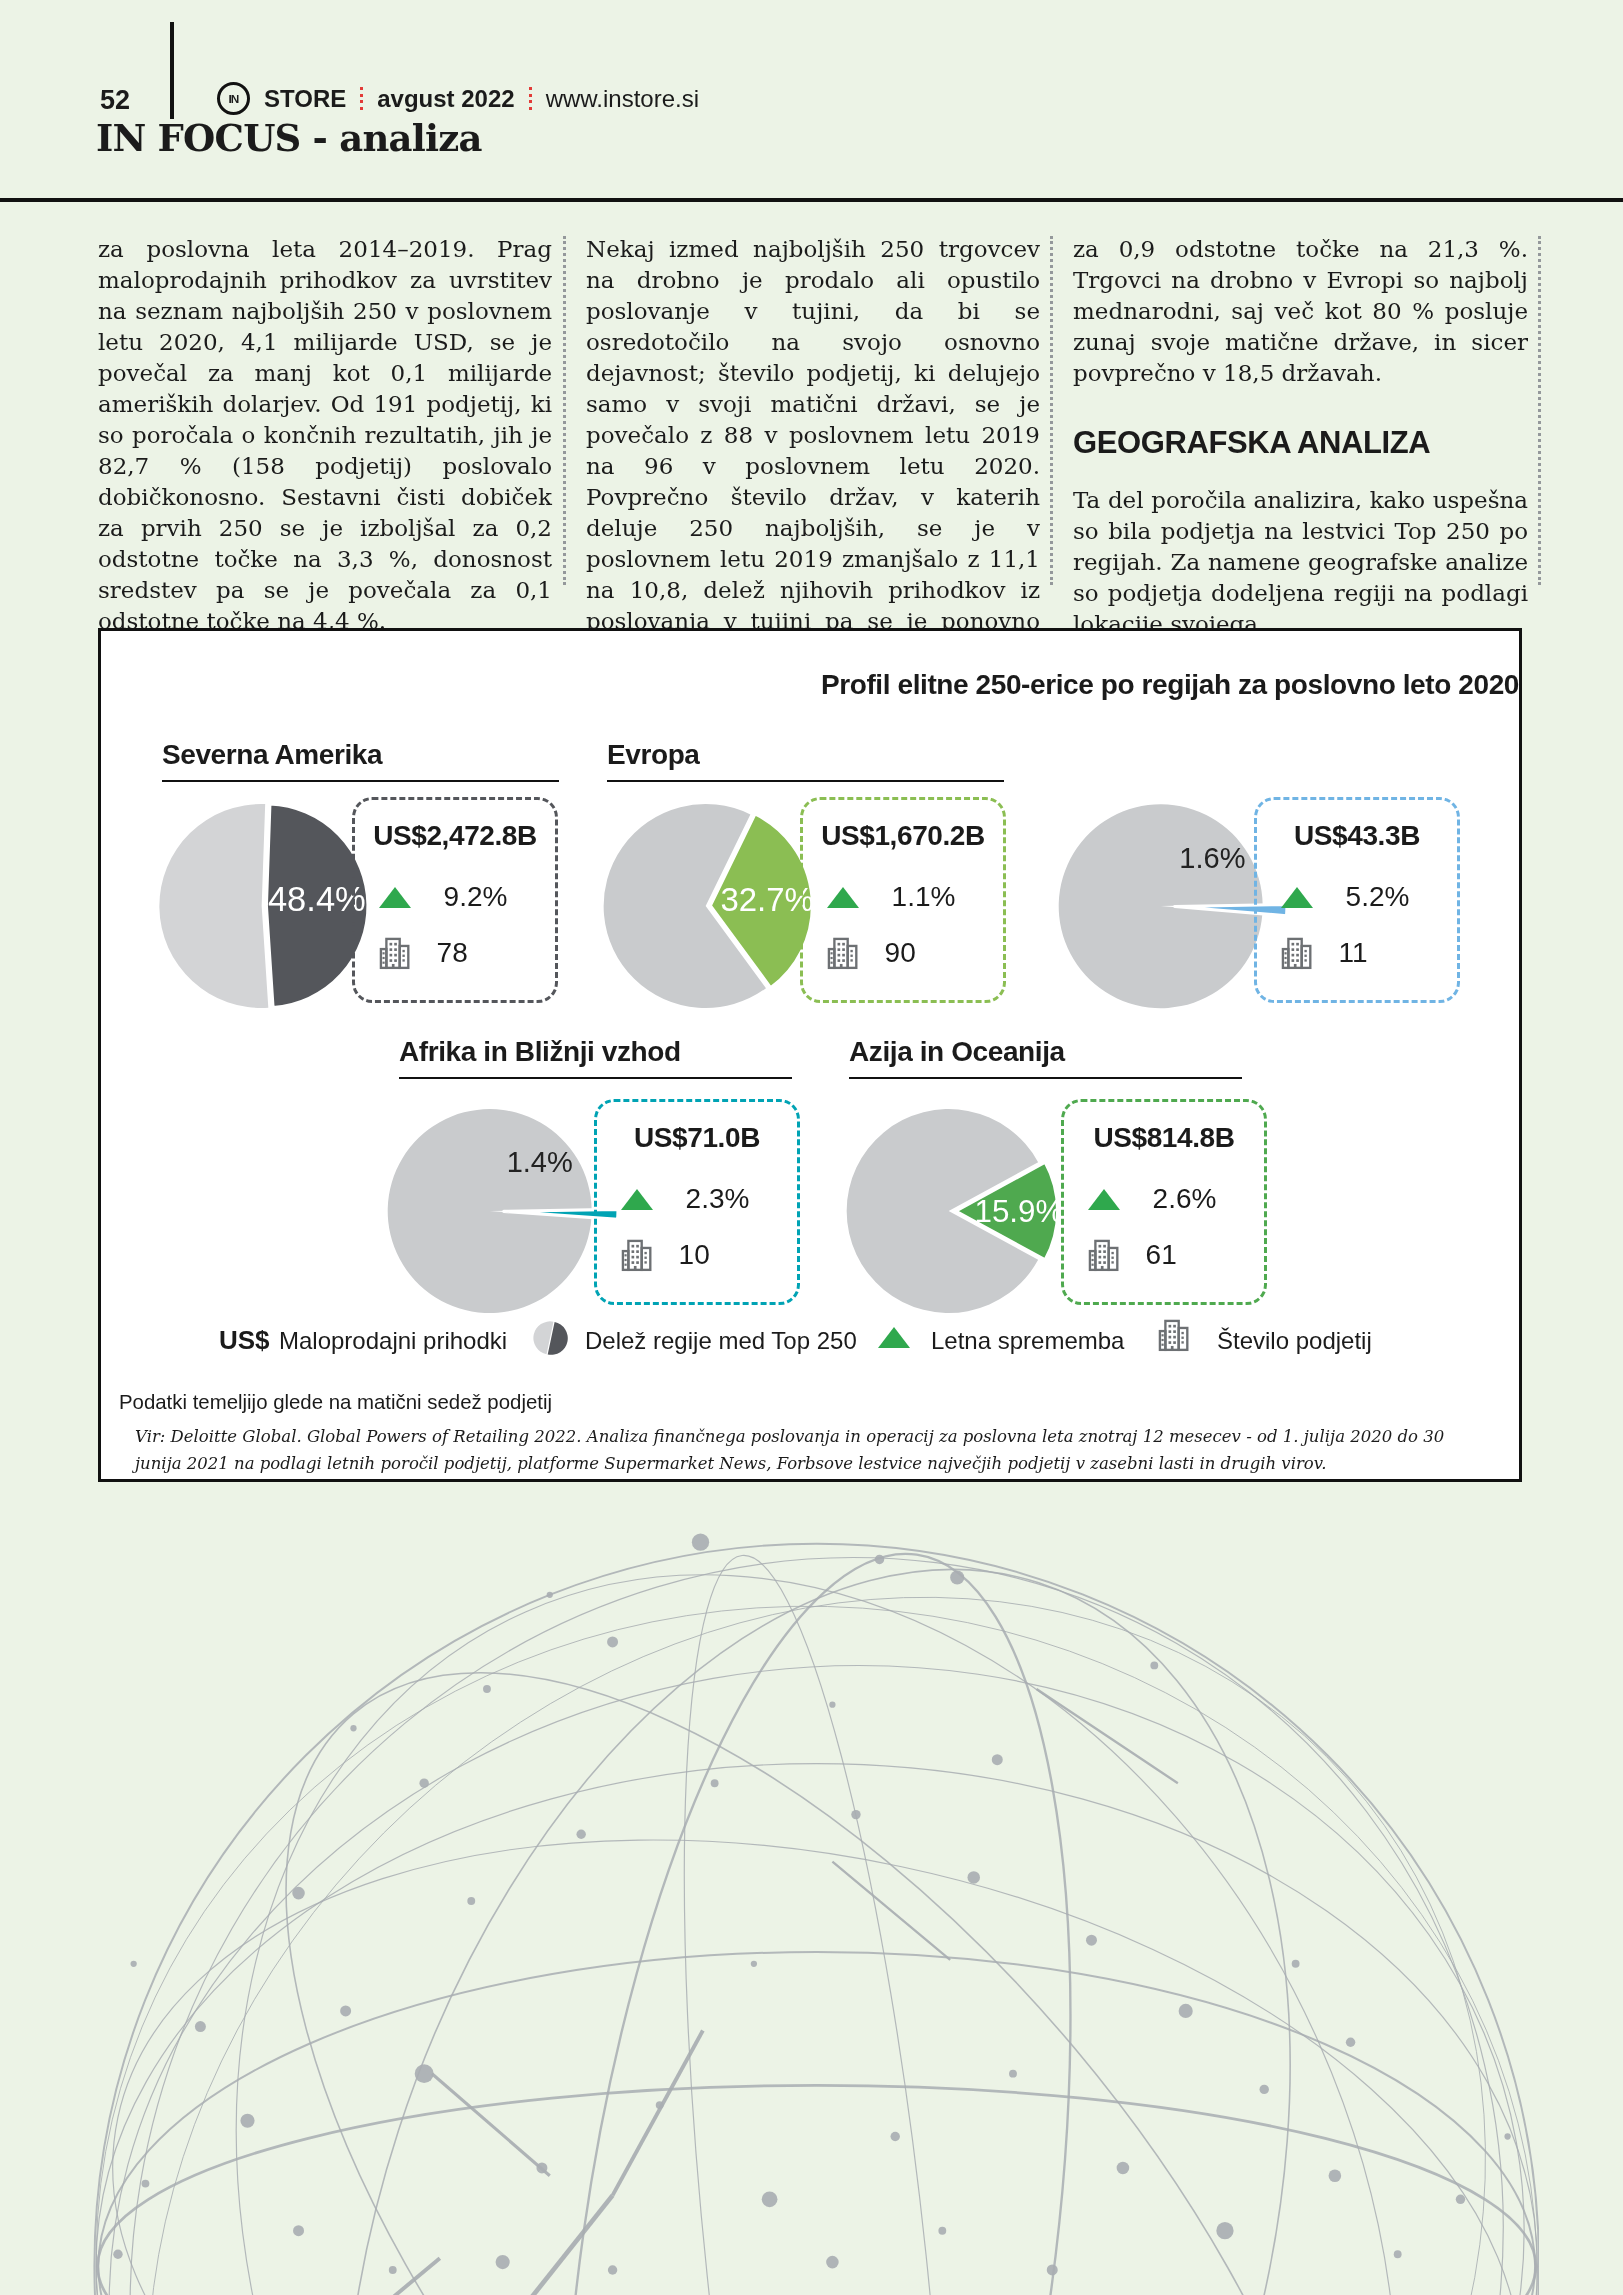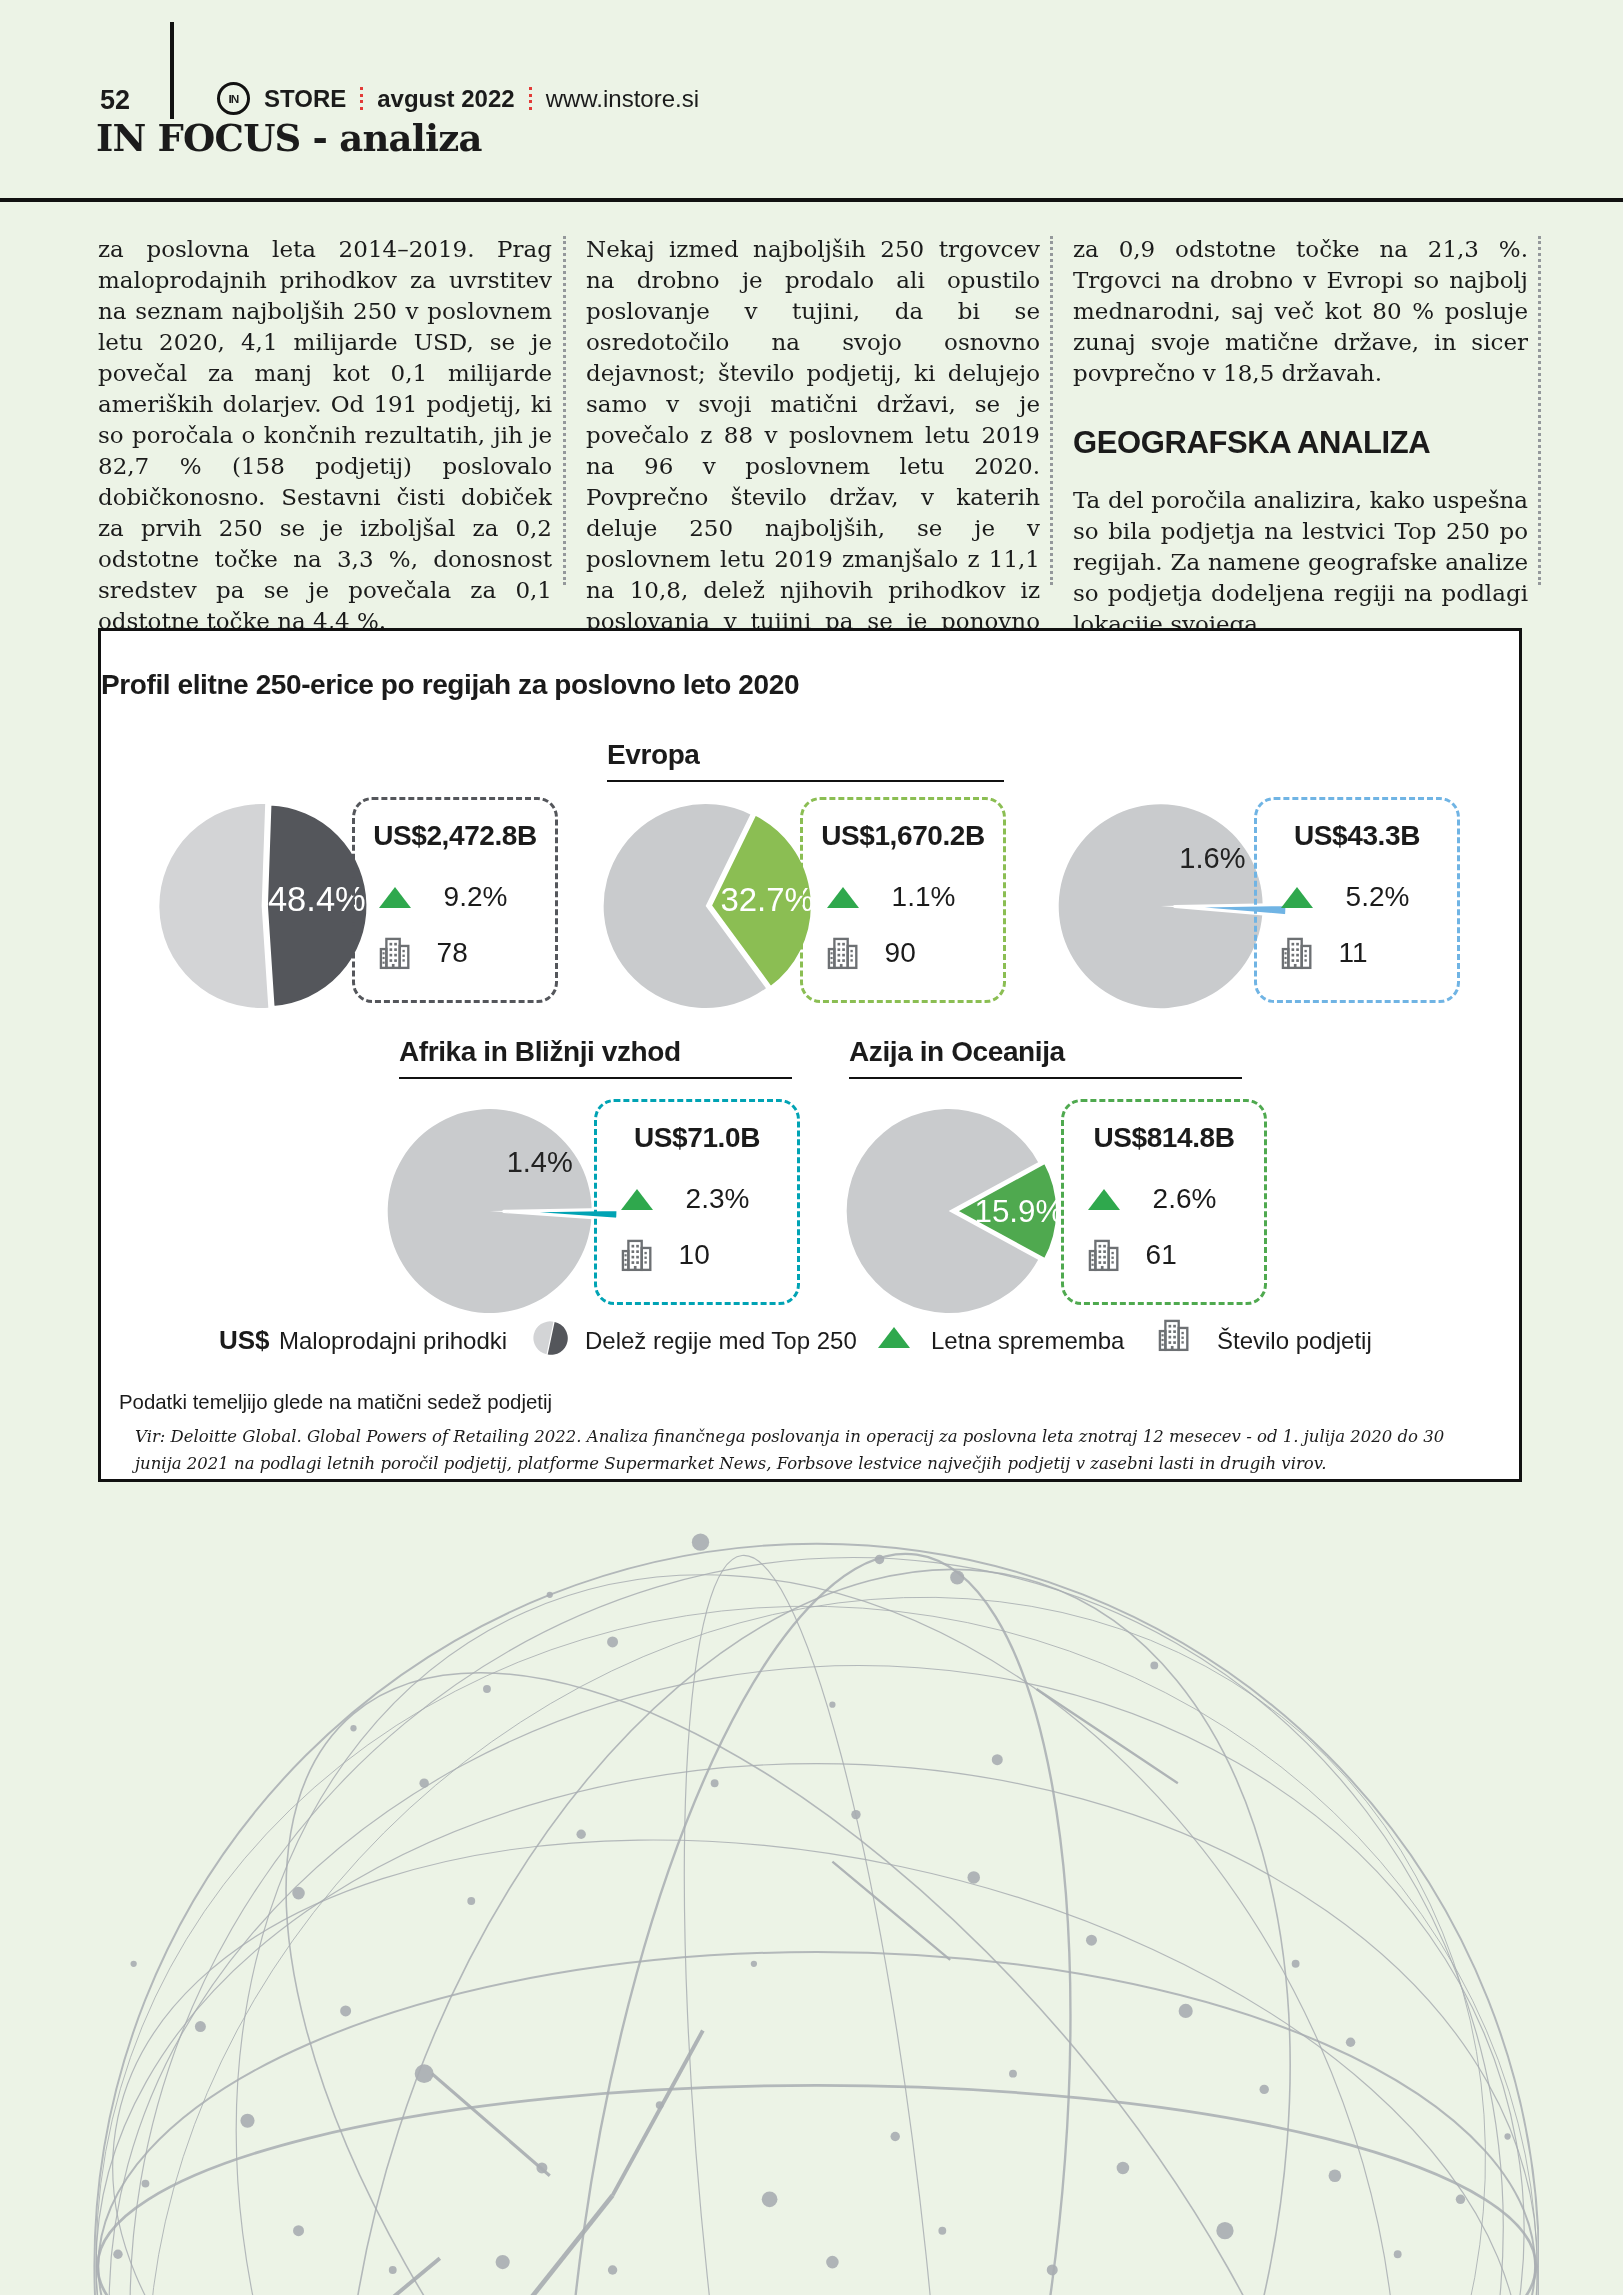--- a/index.html
+++ b/index.html
@@ -13,21 +13,21 @@
   .site{font-weight:normal;}
   .vbar{width:3.9px;background:#111;}
   .sectitle{font:bold 37px "DejaVu Serif",serif;letter-spacing:-0.8px;}
   .rule{height:3.9px;background:#111;}
   
   .col{width:454px;font-size:23px;line-height:31px;text-align:justify;}
   .colsep{border-left:3.1px dotted #94989b;height:349px;}
   .h2{font:bold 31px "Liberation Sans",sans-serif;letter-spacing:-0.4px;}
   
   .chartbox{left:98px;top:628px;width:1424px;height:854px;background:#fff;border:3.1px solid #111;box-sizing:border-box;}
-  .ctitle{width:1418px;text-align:left;font:bold 28px "Liberation Sans",sans-serif;letter-spacing:-0.4px;}
+  .ctitle{width:1418px;text-align:right;font:bold 28px "Liberation Sans",sans-serif;letter-spacing:-0.4px;}
   .rtitle{font:bold 28px "Liberation Sans",sans-serif;letter-spacing:-0.4px;border-bottom:2.4px solid #111;padding-bottom:9.4px;}
   .rbox{width:206px;height:206px;border:3.1px dashed #54565b;border-radius:20.4px;box-sizing:border-box;}
   .rev{position:absolute;left:0;right:0;top:20.4px;text-align:center;font:bold 28px "Liberation Sans",sans-serif;letter-spacing:-0.4px;}
   .rrow1{position:absolute;left:23.6px;top:81px;display:flex;align-items:center;gap:33px;}
   .rrow2{position:absolute;left:22px;top:135px;display:flex;align-items:center;gap:23.6px;}
   .pct,.cnt{font:28px "Liberation Sans",sans-serif;}
   .tri{width:0;height:0;border-left:16.5px solid transparent;border-right:16.5px solid transparent;border-bottom:21px solid #2fa84d;}
   .ltxt{font:24px "Liberation Sans",sans-serif;}
   .lsym{font:bold 26px "Liberation Sans",sans-serif;}
   .fnote{font:20.4px "Liberation Sans",sans-serif;}
@@ -57,20 +57,21 @@
 <div class="abs col" style="left:1073px;top:234px;width:455px">
   <div>za 0,9 odstotne točke na 21,3 %. Trgovci na drobno v Evropi so najbolj mednarodni, saj več kot 80 % posluje zunaj svoje matične države, in sicer povprečno v 18,5 državah.</div>
   <div class="h2" style="margin-top:36px">GEOGRAFSKA ANALIZA</div>
   <div style="margin-top:23.6px">Ta del poročila analizira, kako uspešna so bila podjetja na lestvici Top 250 po regijah. Za namene geografske analize so podjetja dodeljena regiji na podlagi lokacije svojega</div>
 </div>
 <div class="abs colsep" style="left:1538px;top:236px"></div>
 
 <div class="abs chartbox">
   <div class="abs ctitle" style="left:0;top:38px">Profil elitne 250-erice po regijah za poslovno leto 2020</div>
 
+  <div class="abs rtitle" style="left:61px;top:108px;width:397px">Severna Amerika</div>
   <svg class="abs" id="pie0" style="left:43px;top:157px" width="251" height="236" viewBox="0 0 320 300">
       <path d="M150,150 L158.5,279.7 A130,130 0 1 1 154.5,20.1 Z" fill="#d3d4d6"></path>
       <path d="M155.99929232672193,149.90785023855028 L160.5,20.0 A130,130 0 0 1 164.5,279.6 Z" fill="#54565b" stroke="#fff" stroke-width="4" stroke-linejoin="round"></path>
       <text x="220.366716794924" y="156.261598676146" text-anchor="middle" fill="#fff" font-family="Liberation Sans, sans-serif" font-size="44">48.4%</text>
     </svg>
   <div class="abs rbox" style="left:251px;top:166px;border-color:#54565b">
     <div class="rev">US$2,472.8B</div>
     <div class="rrow1">
         <span class="tri"></span>
         <span class="pct">9.2%</span>

